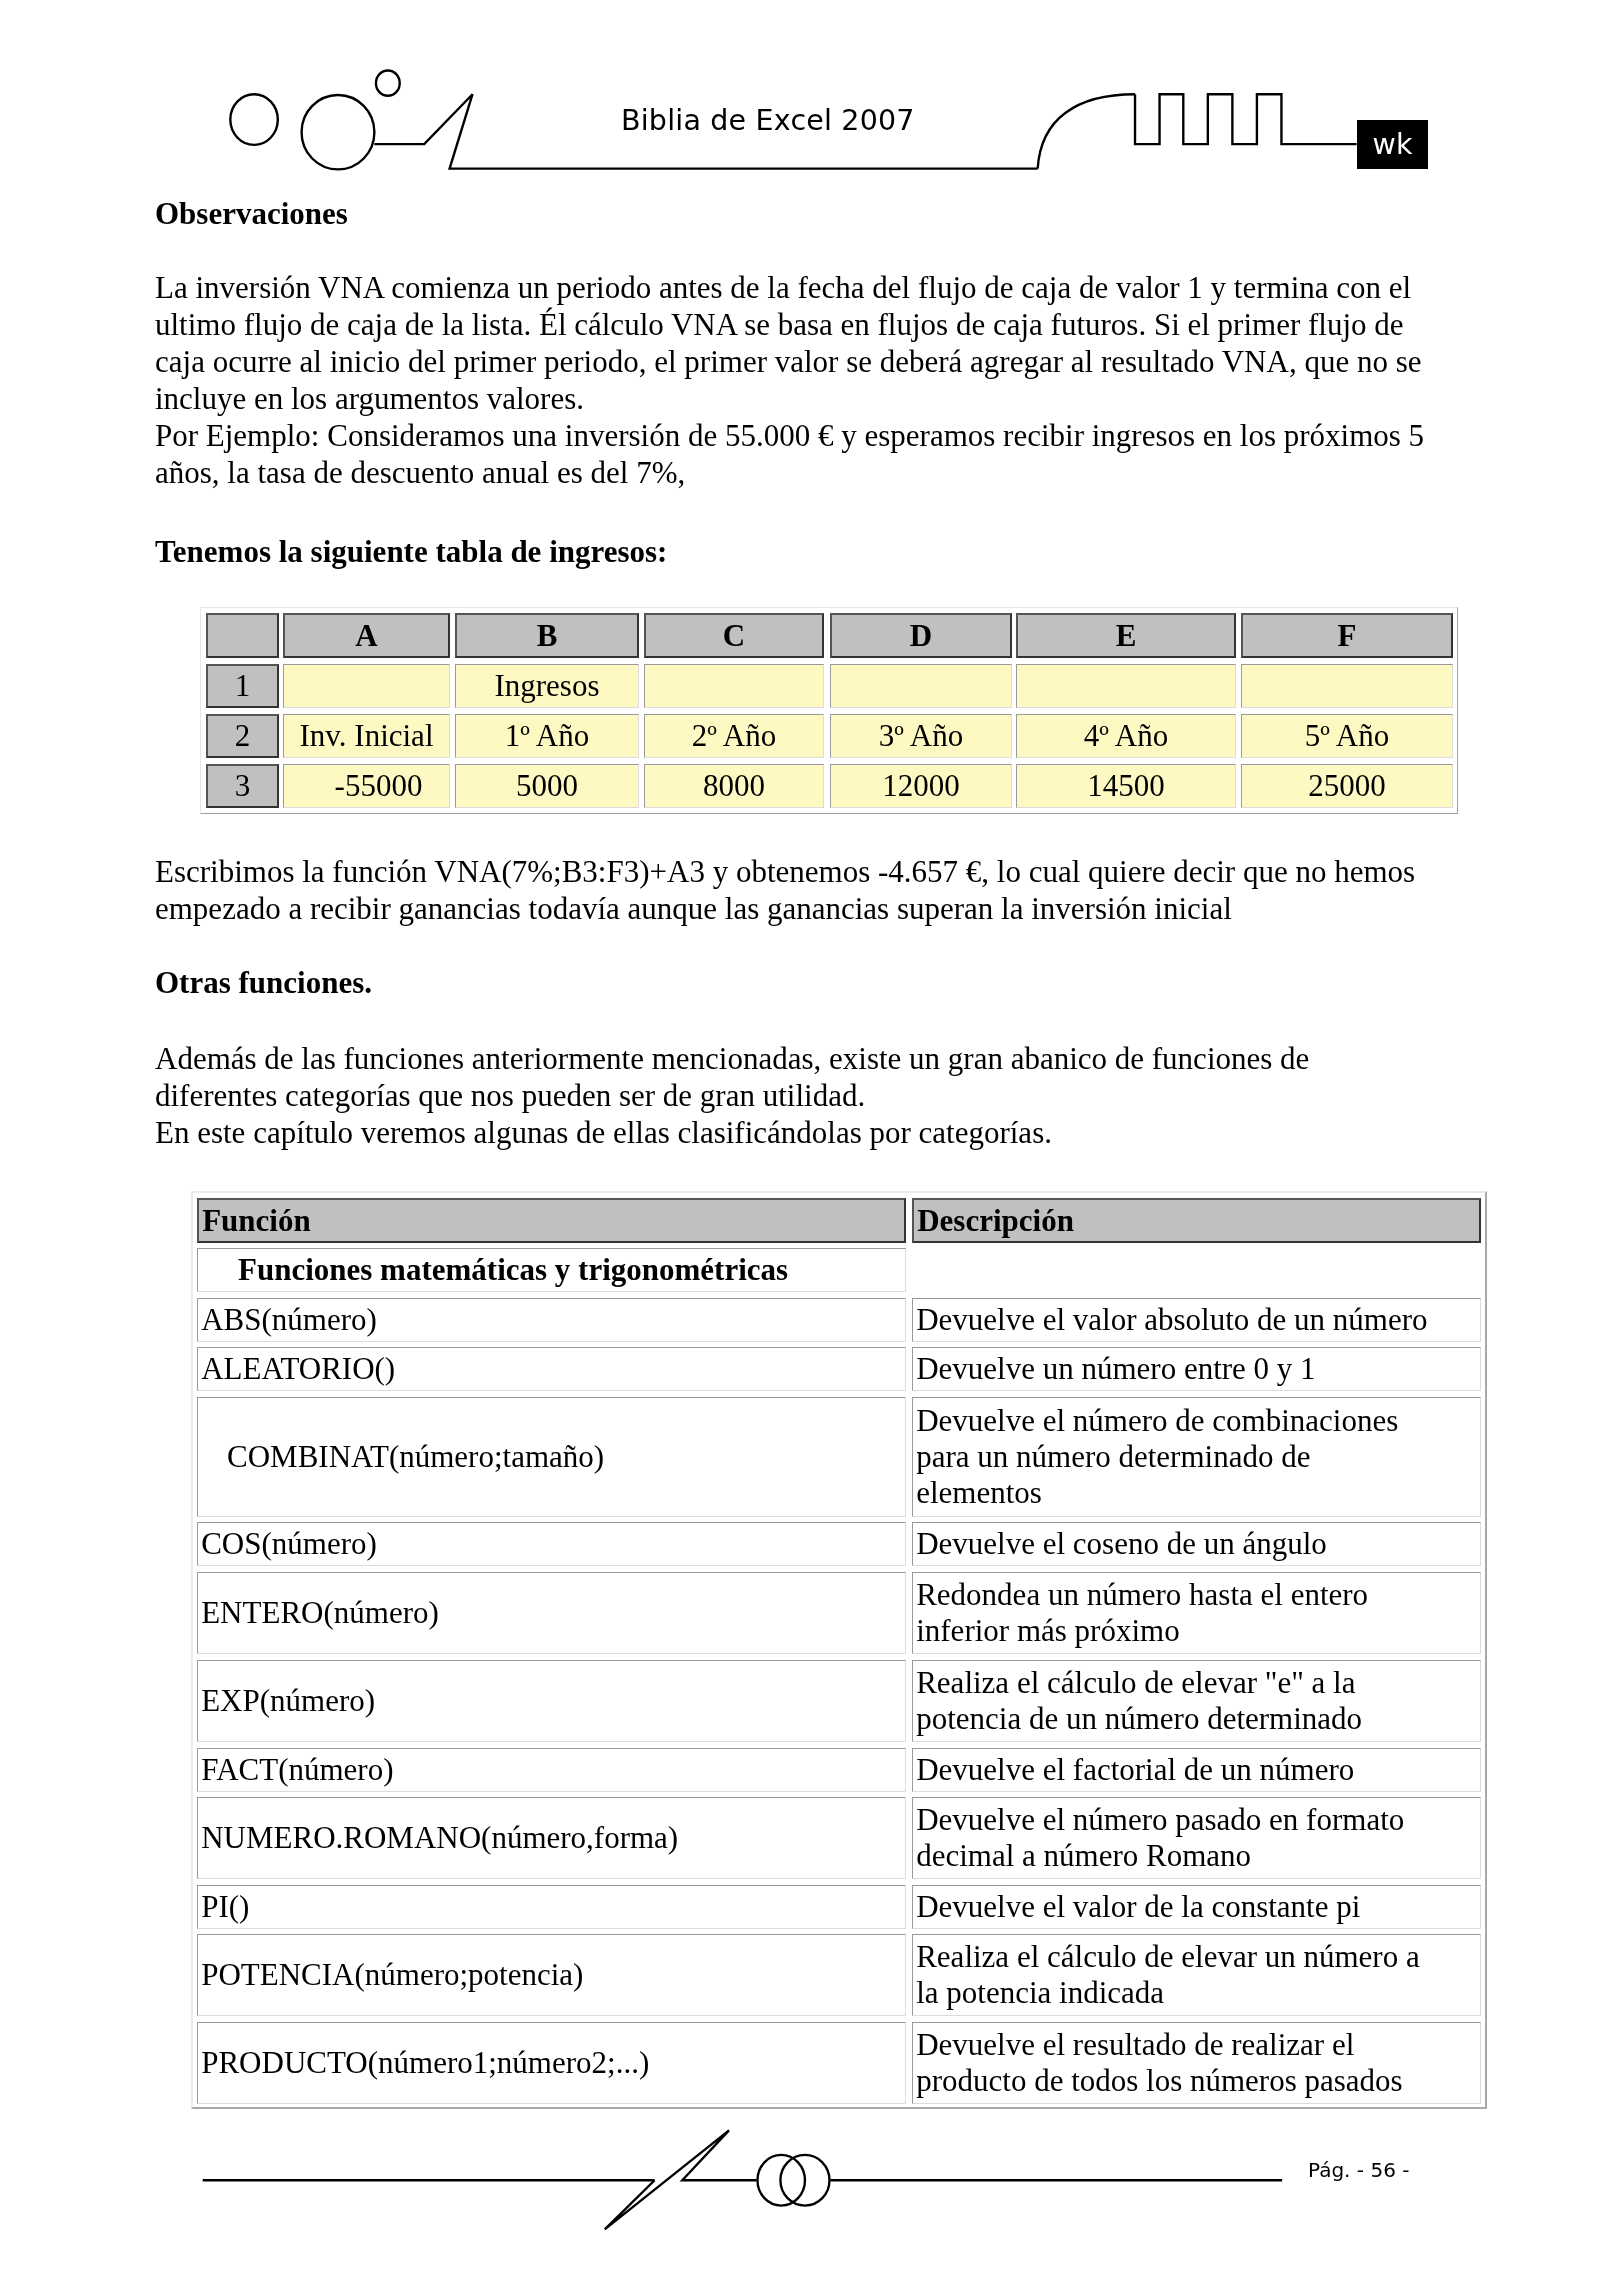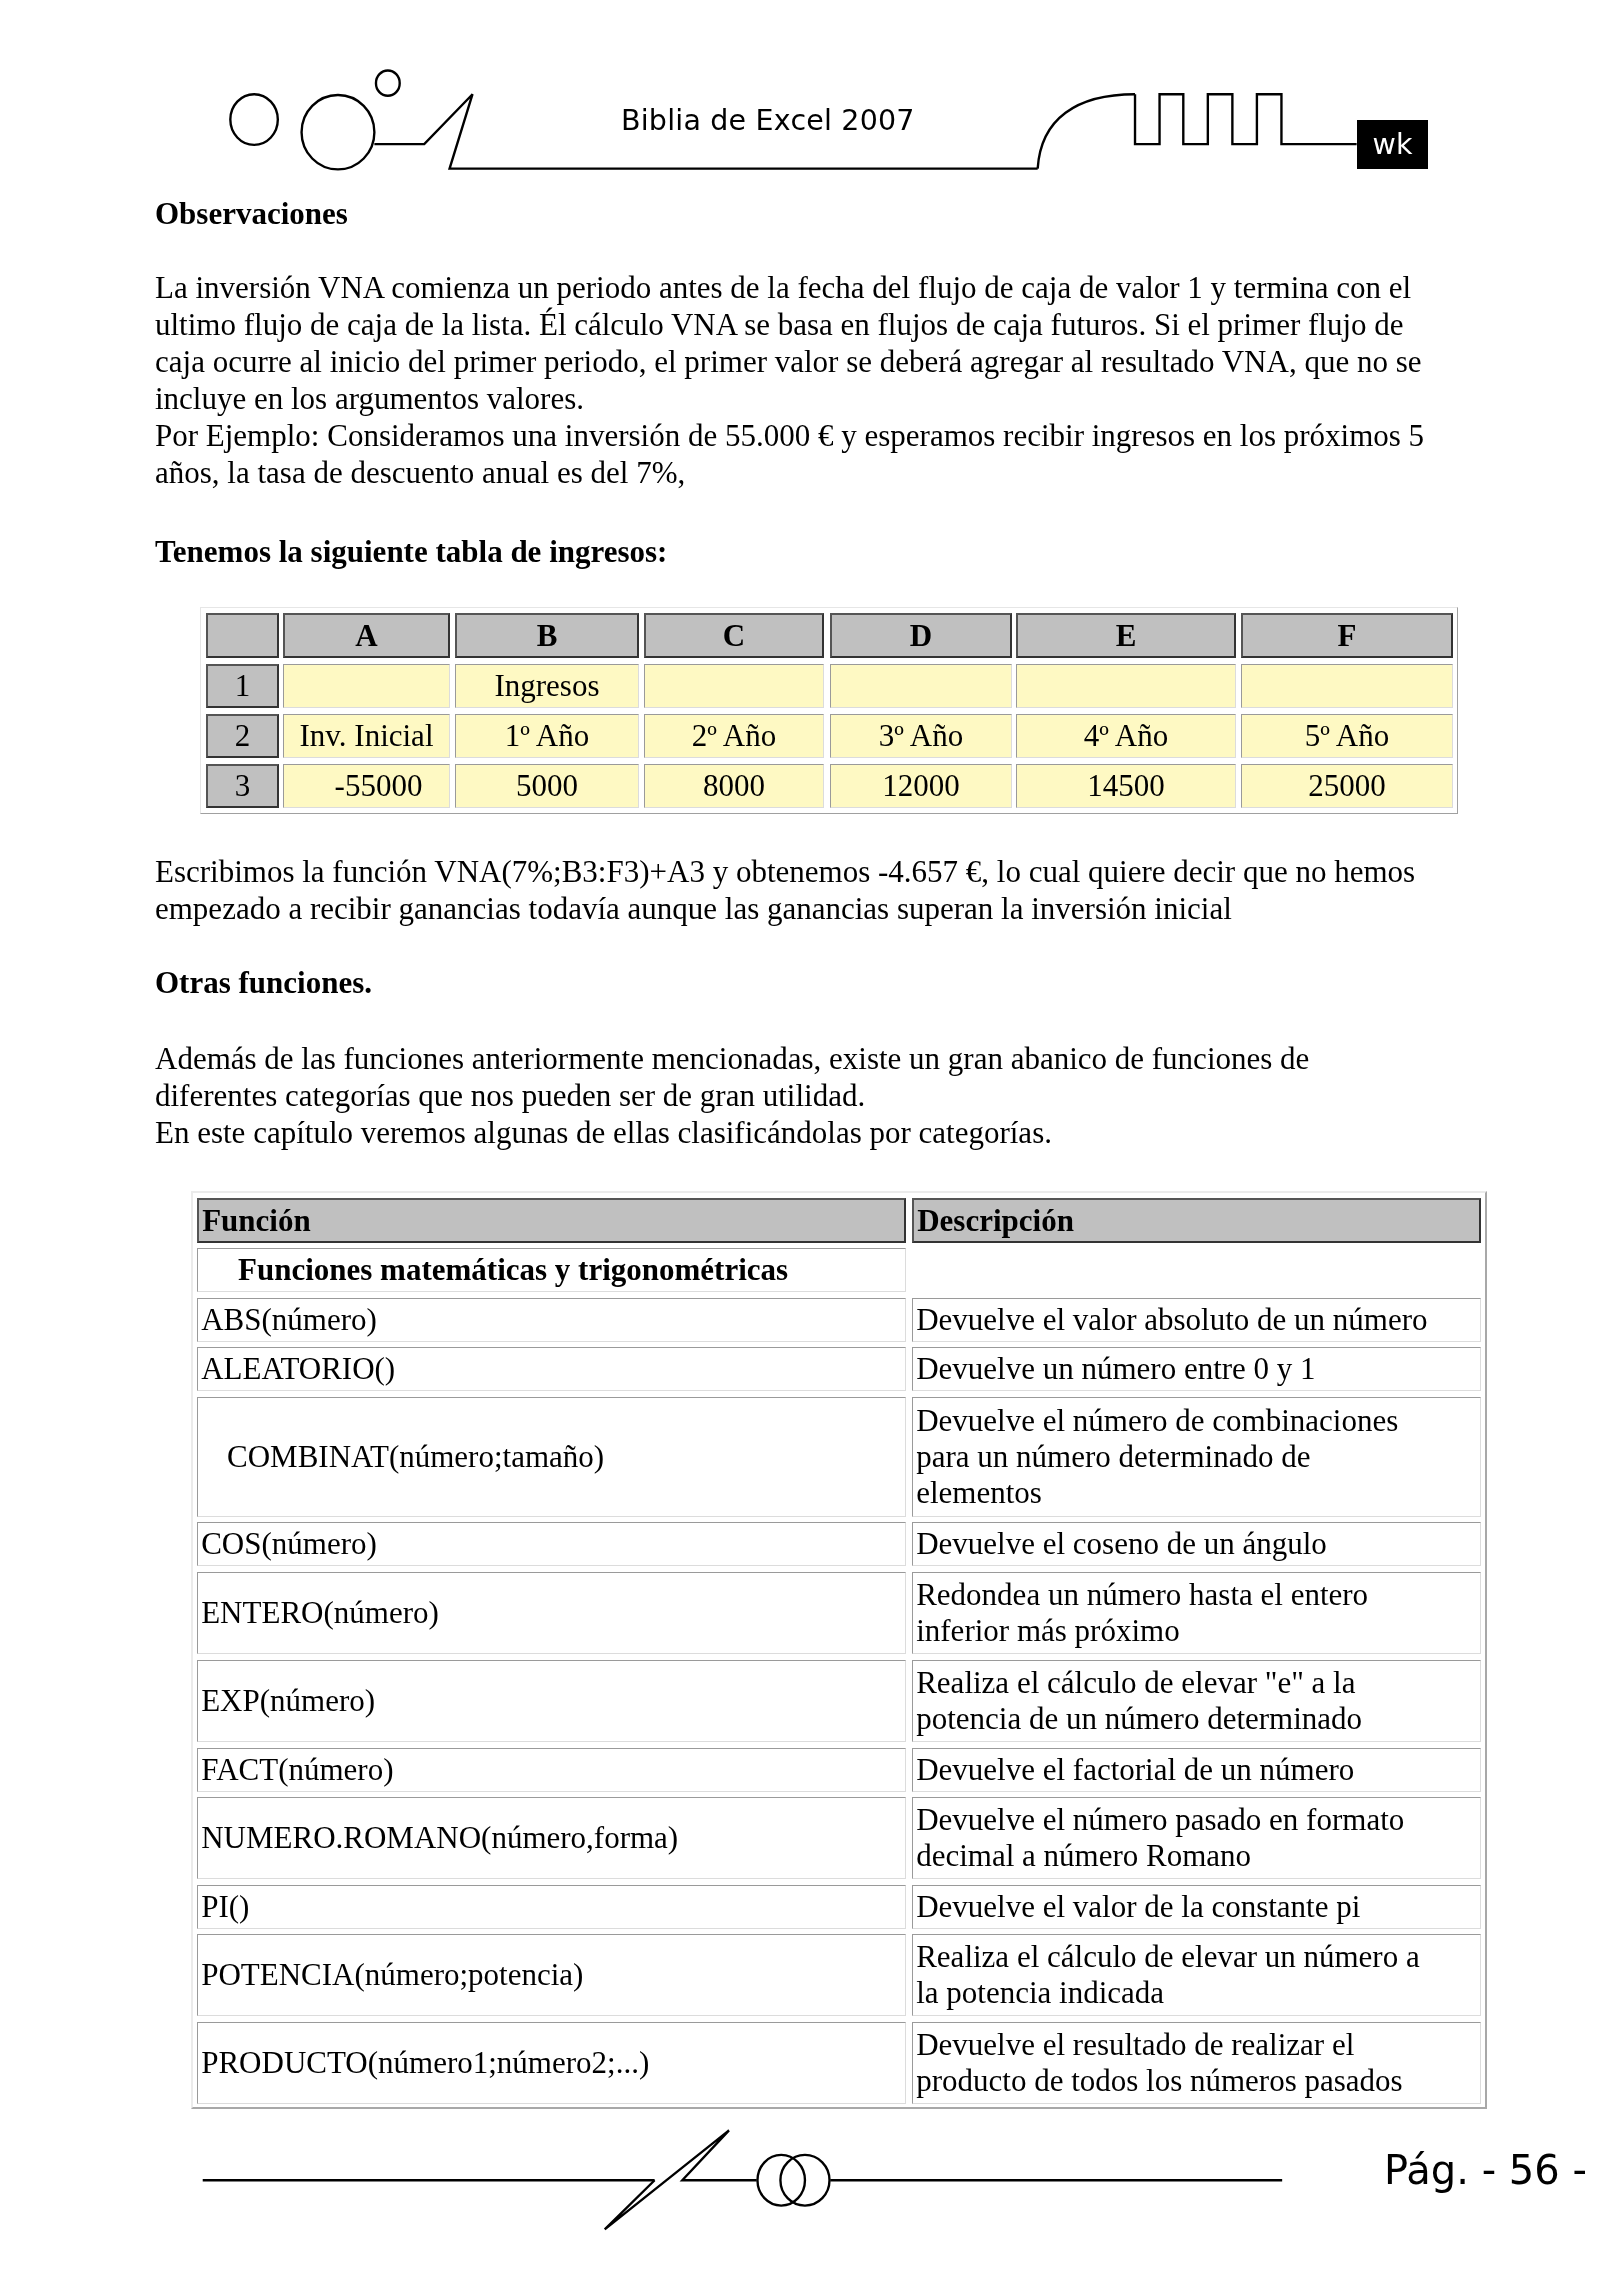--- a/index.html
+++ b/index.html
@@ -15,21 +15,21 @@
   .sc.hdr { background:#c0c0c0; border:2.4px solid #555; border-right-color:#333; border-bottom-color:#333; font-weight:bold; }
   .sc.rh { background:#c0c0c0; border:2.4px solid #555; border-right-color:#333; border-bottom-color:#333; }
   .sc.cell { background:#fef9c3; border:1.6px solid #dcdcdc; border-top-color:#9a9a9a; border-left-color:#9a9a9a; }
   
   .ftable { position:absolute; left:191px; top:1191px; width:1296px; height:918px; border:2.4px solid #a8a8a8; border-top-color:#ebebeb; border-left-color:#ebebeb; box-sizing:border-box; }
   .fc { position:absolute; box-sizing:border-box; font-size:31px; line-height:36px; padding-left:3.2px; display:flex; align-items:center; }
   .fc.hd { background:#c0c0c0; border:2.4px solid #555; border-right-color:#333; border-bottom-color:#333; font-weight:bold; }
   .fc.bd { background:#fff; border:1.6px solid #dcdcdc; border-top-color:#9a9a9a; border-left-color:#9a9a9a; }
   .fc.cat { font-weight:bold; }
   .fc .txt { display:block; }
-  .pg { position:absolute; left:1384px; top:2153px; font-family:"DejaVu Sans", sans-serif; font-size:40px; line-height:35px; white-space:nowrap; }
+  .pg { position:absolute; left:1308px; top:2153px; font-family:"DejaVu Sans", sans-serif; font-size:20px; line-height:35px; white-space:nowrap; }
   svg { position:absolute; left:0; top:0; }
 </style>
 </head>
 <body>
 
 <svg width="1621" height="190" viewBox="0 0 2048 240">
   <g fill="none" stroke="#000" stroke-width="3">
     <ellipse cx="321" cy="151" rx="30" ry="32"></ellipse>
     <ellipse cx="427" cy="167" rx="46" ry="47"></ellipse>
     <ellipse cx="490" cy="105" rx="15" ry="16"></ellipse>

